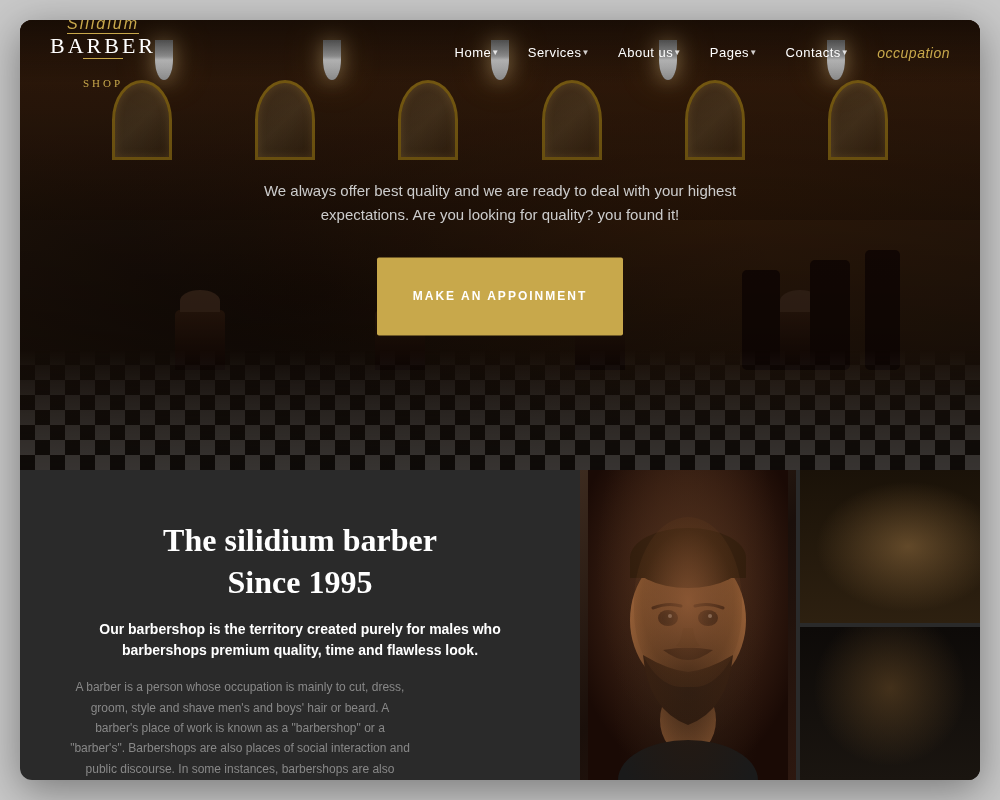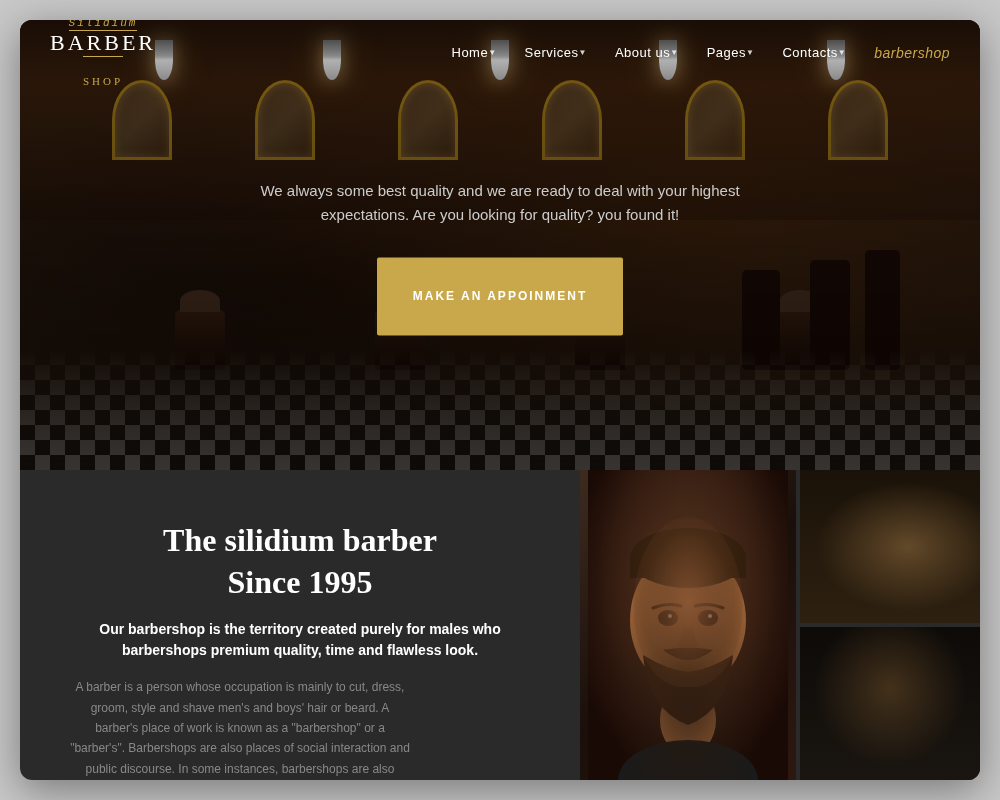--- a/index.html
+++ b/index.html
@@ -185,22 +185,22 @@
     }
 
     .logo {
       display: flex;
       flex-direction: column;
       align-items: center;
       margin-right: auto;
     }
 
     .logo-top {
-      font-family: Liberation Mono, monospace;
-      font-size: 11px;
+      font-family: Liberation Sans, sans-serif;
+      font-size: 16px;
       color: #c8a84b;
       font-style: italic;
       letter-spacing: 2px;
       line-height: 1;
       border-bottom: 1px solid #c8a84b;
       padding-bottom: 1px;
     }
 
     .logo-main {
       font-family: 'Georgia', serif;
@@ -493,28 +493,28 @@
           </a>
         </li>
         <li>
           <a href="#">
             <span>Contacts</span>
             <span class="dropdown-arrow">▼</span>
           </a>
         </li>
         <li class="appointment-link">
           <a href="#">
-            <span>barbershop</span>
+            <span>occupation</span>
           </a>
         </li>
       </ul>
     </nav>
 
     <div class="hero-content">
-      <p class="hero-subtitle">We always some best quality and we are ready to deal with your highest expectations. Are you looking for quality? you found it!</p>
+      <p class="hero-subtitle">We always offer best quality and we are ready to deal with your highest expectations. Are you looking for quality? you found it!</p>
       <button class="hero-btn">MAKE AN APPOINMENT</button>
     </div>
 
   </div>
 
   <div class="about-section">
 
     <div class="about-left">
       <h2 class="about-title">The silidium barber<br>Since 1995</h2>
       <p class="about-subtitle">Our barbershop is the territory created purely for males who barbershops premium quality, time and flawless look.</p>

